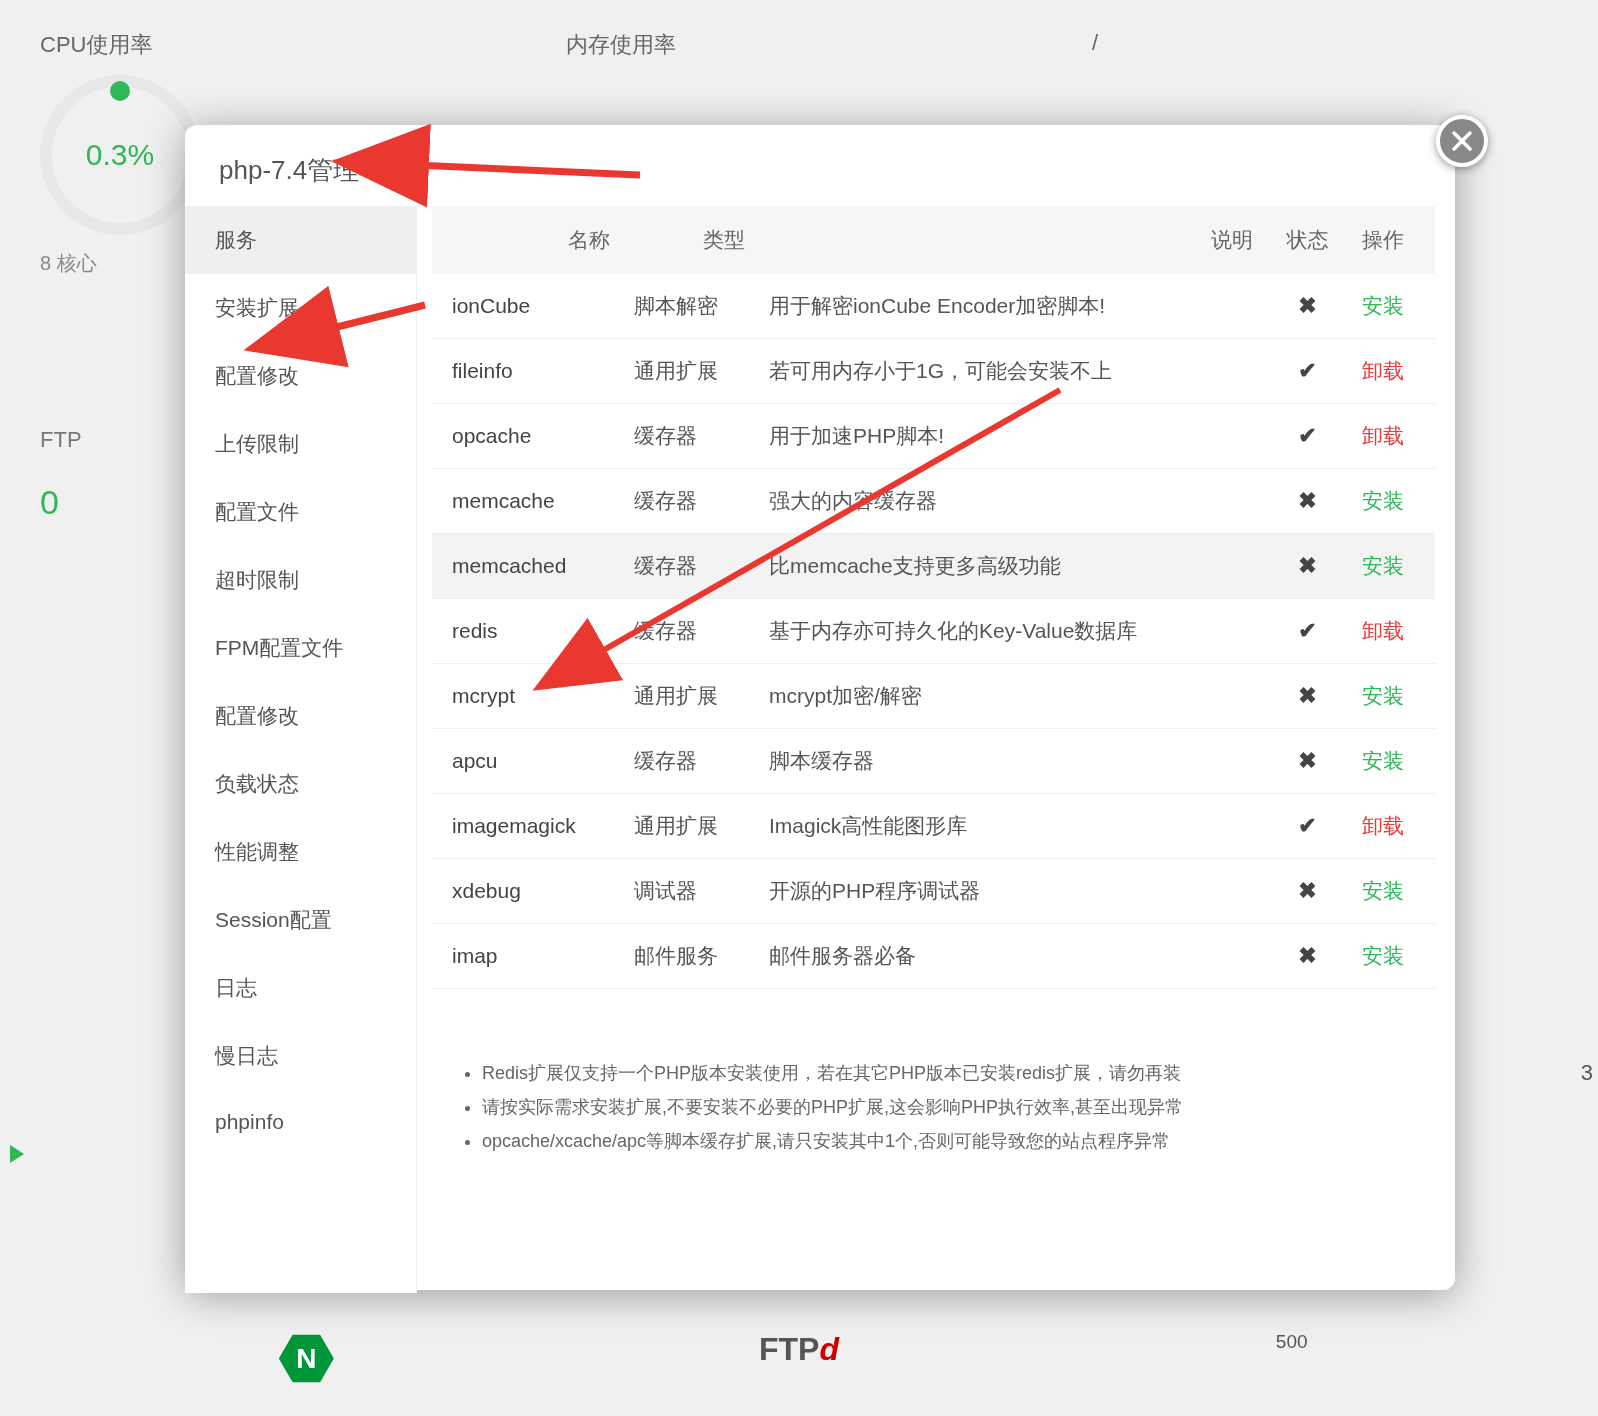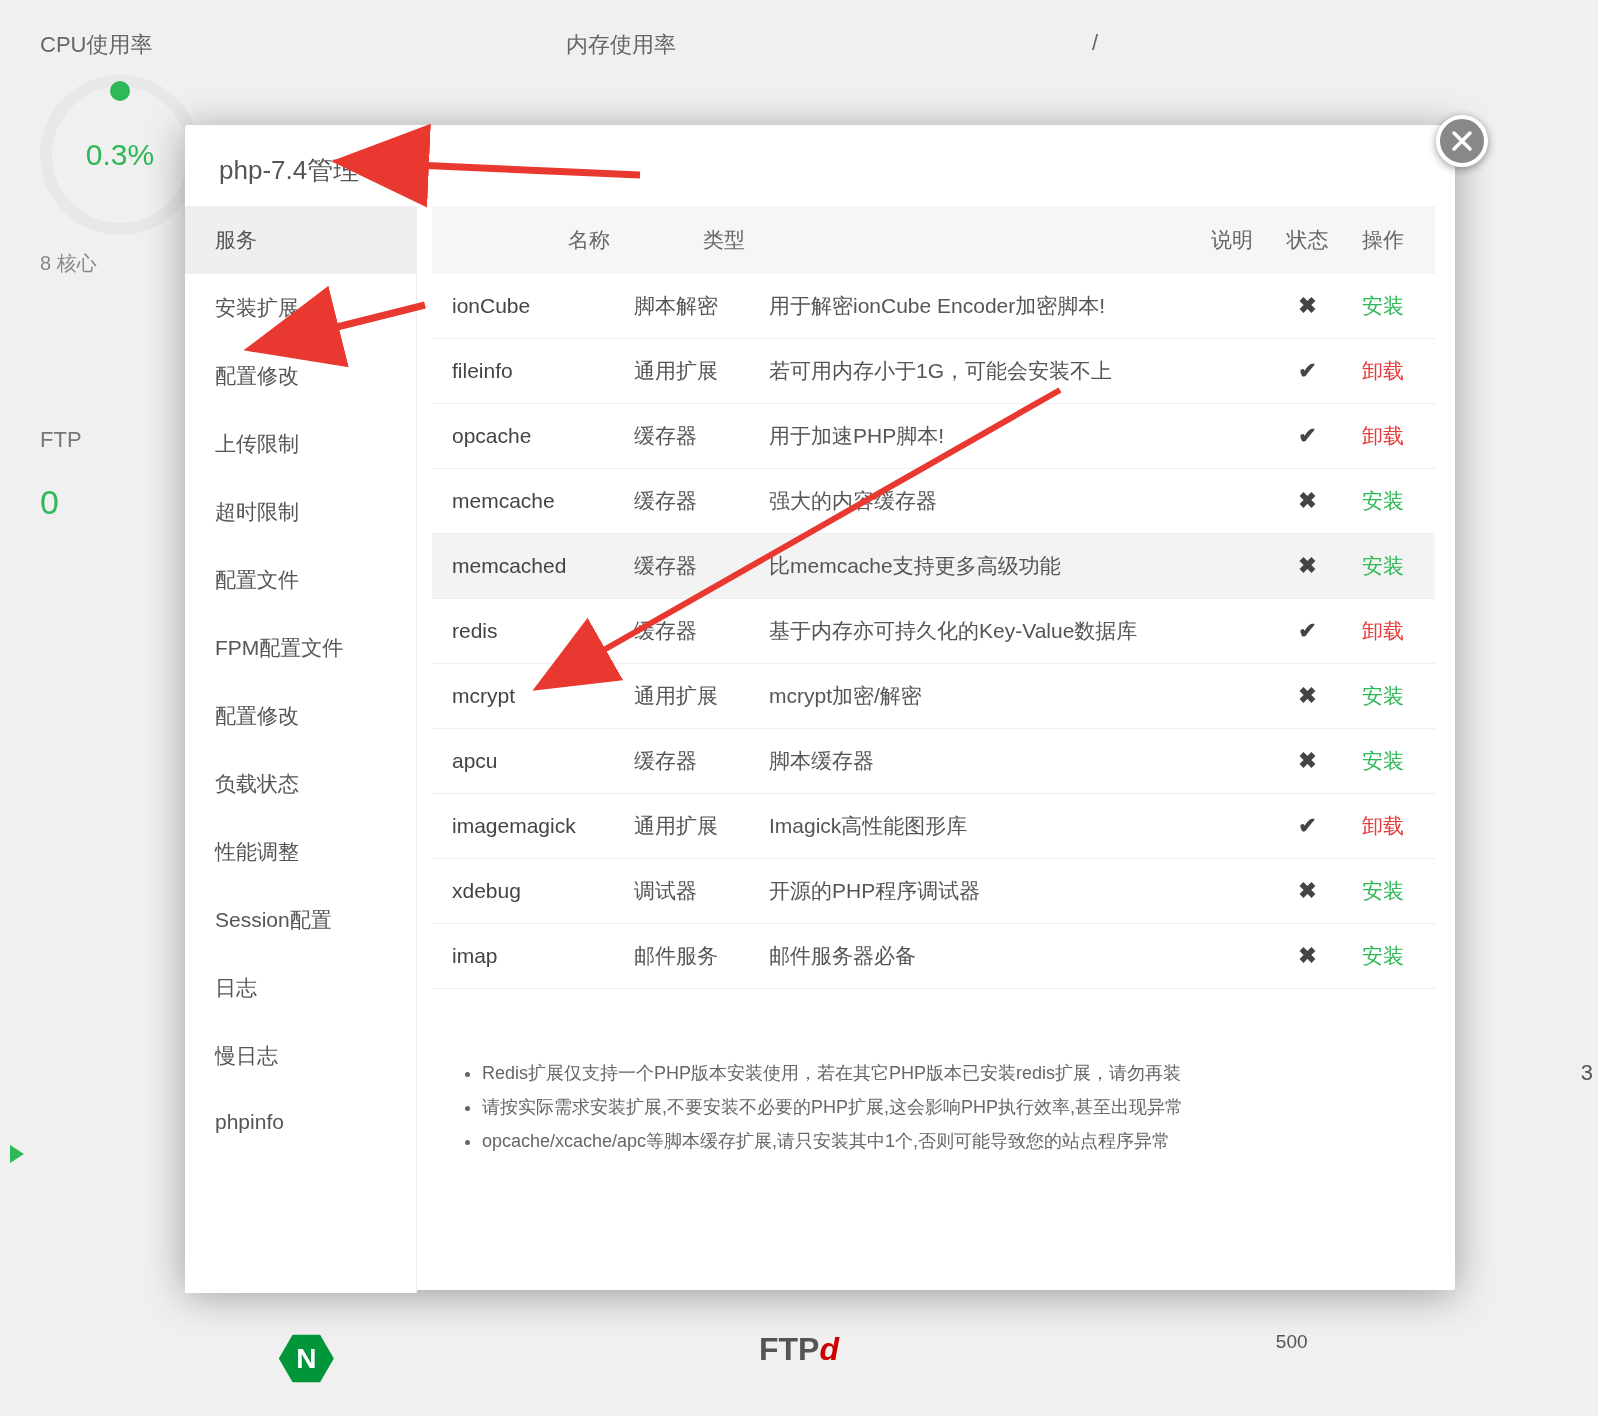--- a/index.html
+++ b/index.html
@@ -63,21 +63,21 @@
 
 
 .modal {
   position: absolute;
   top: 125px;
   left: 185px;
   width: 1270px;
   height: 1165px;
   background: #fff;
   box-shadow: 0 5px 40px rgba(0,0,0,0.35);
-  border-radius: 2px;
+  border-radius: 12px;
 }
 .modal-title {
   font-size: 26px;
   color: #555;
   padding: 28px 34px 18px;
 }
 .modal-body {
   display: flex;
   height: calc(100% - 78px);
 }
@@ -233,22 +233,22 @@
 <div class="right-num">3</div>
 
 <div class="modal">
   <div class="modal-title">php-7.4管理</div>
   <div class="modal-body">
     <div class="modal-sidebar" id="sidebar">
         <div class="sidebar-item active">服务</div>
         <div class="sidebar-item">安装扩展</div>
         <div class="sidebar-item">配置修改</div>
         <div class="sidebar-item">上传限制</div>
+        <div class="sidebar-item">配置文件</div>
         <div class="sidebar-item">超时限制</div>
-        <div class="sidebar-item">配置文件</div>
         <div class="sidebar-item">FPM配置文件</div>
         <div class="sidebar-item">配置修改</div>
         <div class="sidebar-item">负载状态</div>
         <div class="sidebar-item">性能调整</div>
         <div class="sidebar-item">Session配置</div>
         <div class="sidebar-item">日志</div>
         <div class="sidebar-item">慢日志</div>
         <div class="sidebar-item">phpinfo</div>
       </div>
     <div class="modal-content">

